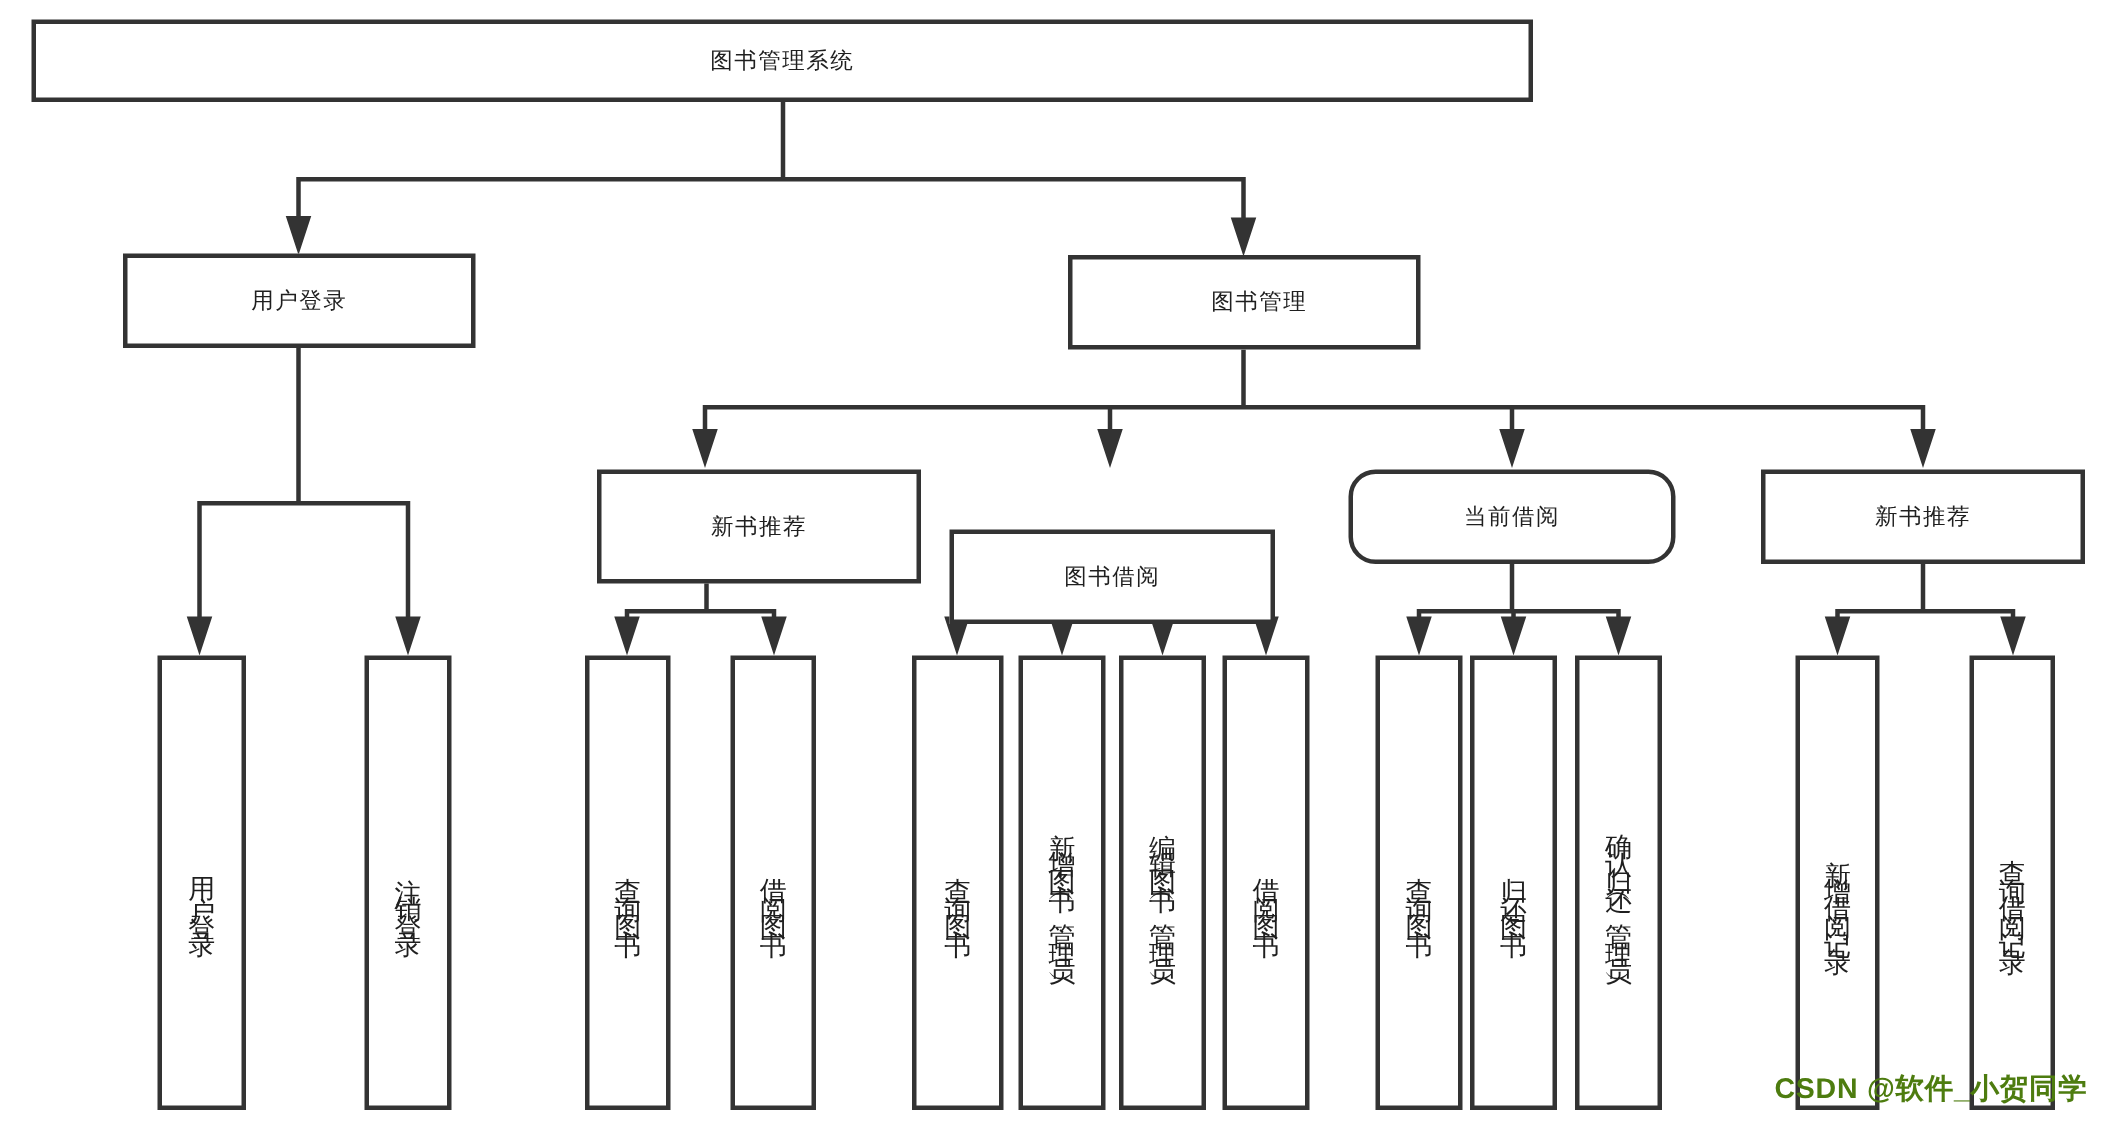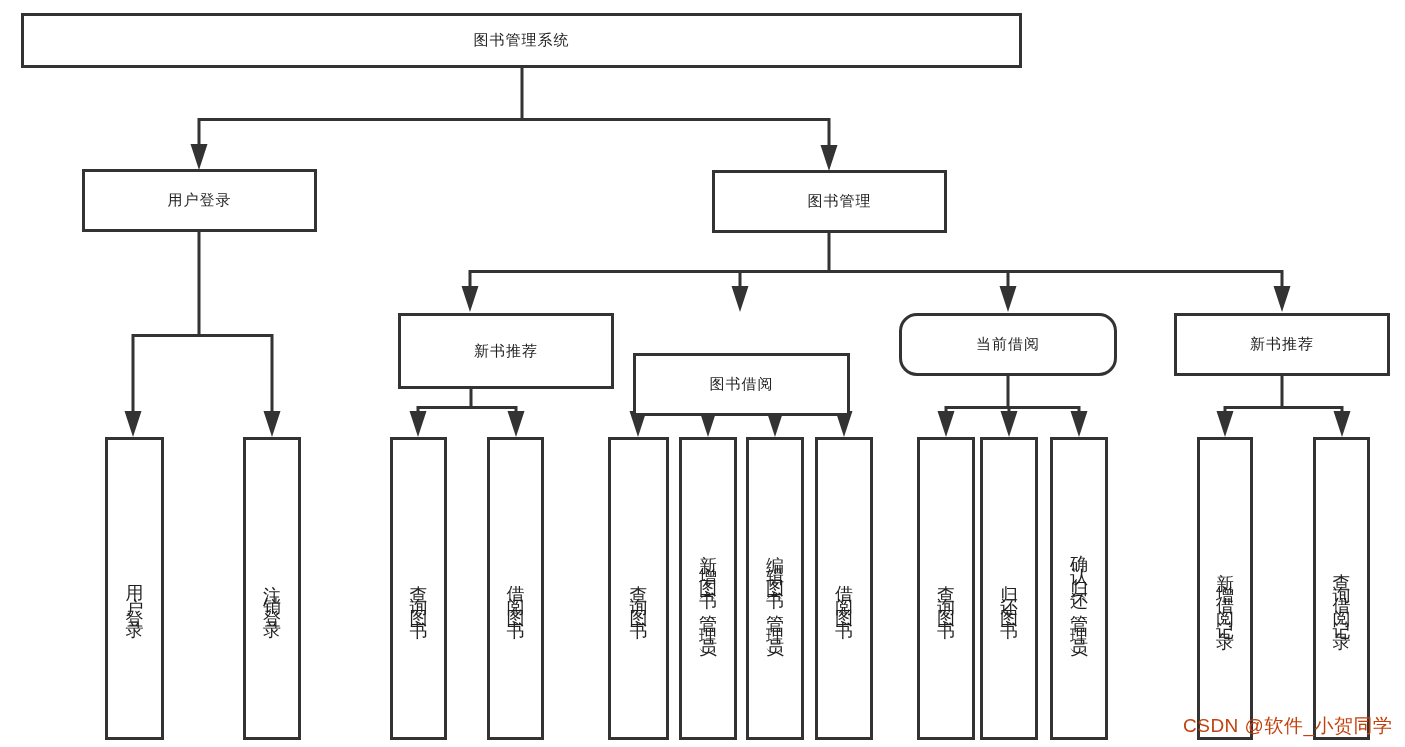--- a/index.html
+++ b/index.html
@@ -32,23 +32,24 @@
     letter-spacing: 12px;
     line-height: 1;
     margin-bottom: -12px;
     white-space: nowrap;
   }
   .watermark {
     position: absolute;
     left: 1183px;
     top: 713px;
     font-size: 19px;
-    color: #c2410c;
+    color: #4d7c0f;
     letter-spacing: 0.5px;
     z-index: 5;
+    font-weight: bold;
   }
 </style>
 </head>
 <body>
 
 <div class="stage">
 
   <svg class="lines" width="1405" height="747" viewBox="0 0 1405 747">
 
     <path d="M522 68 V121 M197.5 119.5 H830.5 M199 119.5 V146 M829 119.5 V147" stroke="#333333" stroke-width="3" fill="none"></path>

